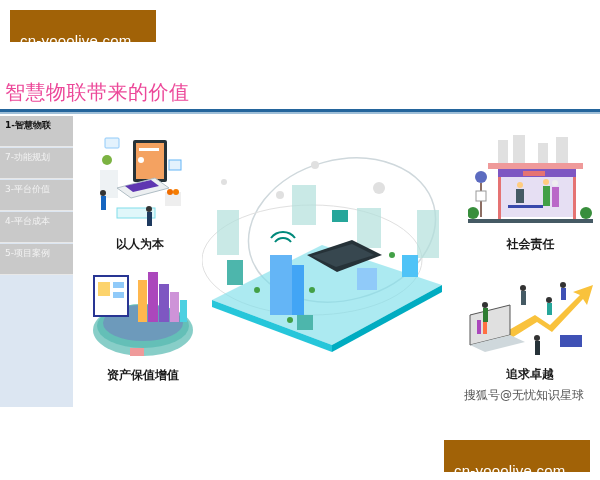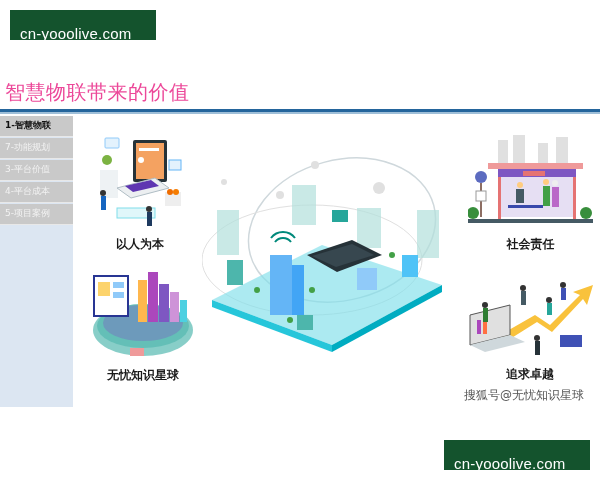--- a/index.html
+++ b/index.html
@@ -1,41 +1,41 @@
 <!DOCTYPE html>
 <html><head>
 <meta charset="utf-8">
 <style>
   * { box-sizing: border-box; margin: 0; padding: 0; }
   html, body { width: 600px; height: 480px; background: #ffffff; overflow: hidden; }
   body { position: relative; font-family: "DejaVu Sans", "Liberation Sans", sans-serif; color: #222; }
 
   .watermark {
-    position: absolute; background: #14532d; color: #ffffff;
+    position: absolute; background: #a16207; color: #ffffff;
     font-family: "Liberation Sans", "DejaVu Sans", sans-serif;
-    font-size: 15px; line-height: 30px; height: 30px; padding: 9px 10px;
+    font-size: 15px; line-height: 30px; height: 30px; padding: 16px 10px;
     letter-spacing: 0.2px;
   }
   .wm-top { left: 10px; top: 10px; width: 146px; }
   .wm-bottom { left: 444px; top: 440px; width: 146px; }
 
   .page-title {
     position: absolute; left: 5px; top: 79px; font-size: 20px; color: #ec4899;
     letter-spacing: 0.5px; font-weight: normal;
   }
   .divider {
     position: absolute; left: 0; top: 109px; width: 600px; height: 3px; background: #24659c;
   }
   .divider-sub {
     position: absolute; left: 0; top: 112px; width: 600px; height: 2px; background: #9fbfd8;
   }
 
   .sidebar { position: absolute; left: 0; top: 116px; width: 73px; height: 291px; background: #dce6f2; }
   .menu-item {
-    height: 21px; background: #c9c9c9; margin-bottom: 1px; border-bottom: 1px solid #e8e8e8;
+    height: 31px; background: #c9c9c9; margin-bottom: 1px; border-bottom: 1px solid #e8e8e8;
     font-size: 9px; line-height: 18px; padding-left: 5px; color: #f2f2f2; white-space: nowrap;
   }
   .menu-item.active { color: #111; font-weight: bold; }
 
   .illus { position: absolute; }
   .label { position: absolute; font-size: 12px; font-weight: bold; color: #1a1a1a; text-align: center; }
   .caption { position: absolute; font-size: 12px; color: #555; }
 </style>
 </head>
 <body>
@@ -88,21 +88,21 @@
     <rect x="25" y="14" width="11" height="6" fill="#90caf9"></rect>
     <rect x="25" y="24" width="11" height="6" fill="#90caf9"></rect>
     <rect x="50" y="12" width="9" height="42" fill="#ffb74d"></rect>
     <rect x="60" y="4" width="10" height="50" fill="#ab47bc"></rect>
     <rect x="71" y="16" width="10" height="38" fill="#7e57c2"></rect>
     <rect x="82" y="24" width="9" height="30" fill="#ce93d8"></rect>
     <rect x="92" y="32" width="7" height="22" fill="#4dd0e1"></rect>
     <rect x="42" y="80" width="14" height="8" fill="#ef9a9a"></rect>
   </svg>
 </div>
-<div class="label" style="left:88px;top:367px;width:110px;">无忧知识星球</div>
+<div class="label" style="left:88px;top:367px;width:110px;">资产保值增值</div>
 
 <div class="illus" style="left:202px;top:150px;width:250px;height:220px;">
   <svg width="250" height="220" viewBox="0 0 250 220">
     <ellipse cx="140" cy="80" rx="95" ry="70" fill="none" stroke="#cfd8dc" stroke-width="1.5" transform="rotate(-15 140 80)"></ellipse>
     <ellipse cx="110" cy="110" rx="110" ry="55" fill="none" stroke="#e0e0e0" stroke-width="1"></ellipse>
     <circle cx="113" cy="15" r="4" fill="#e0e0e0"></circle>
       <circle cx="177" cy="38" r="6" fill="#e0e0e0"></circle>
     <circle cx="78" cy="45" r="4" fill="#e0e0e0"></circle>
       <circle cx="22" cy="32" r="3" fill="#e0e0e0"></circle>
     <rect x="90" y="35" width="24" height="40" fill="#b2dfdb" opacity="0.7"></rect>

